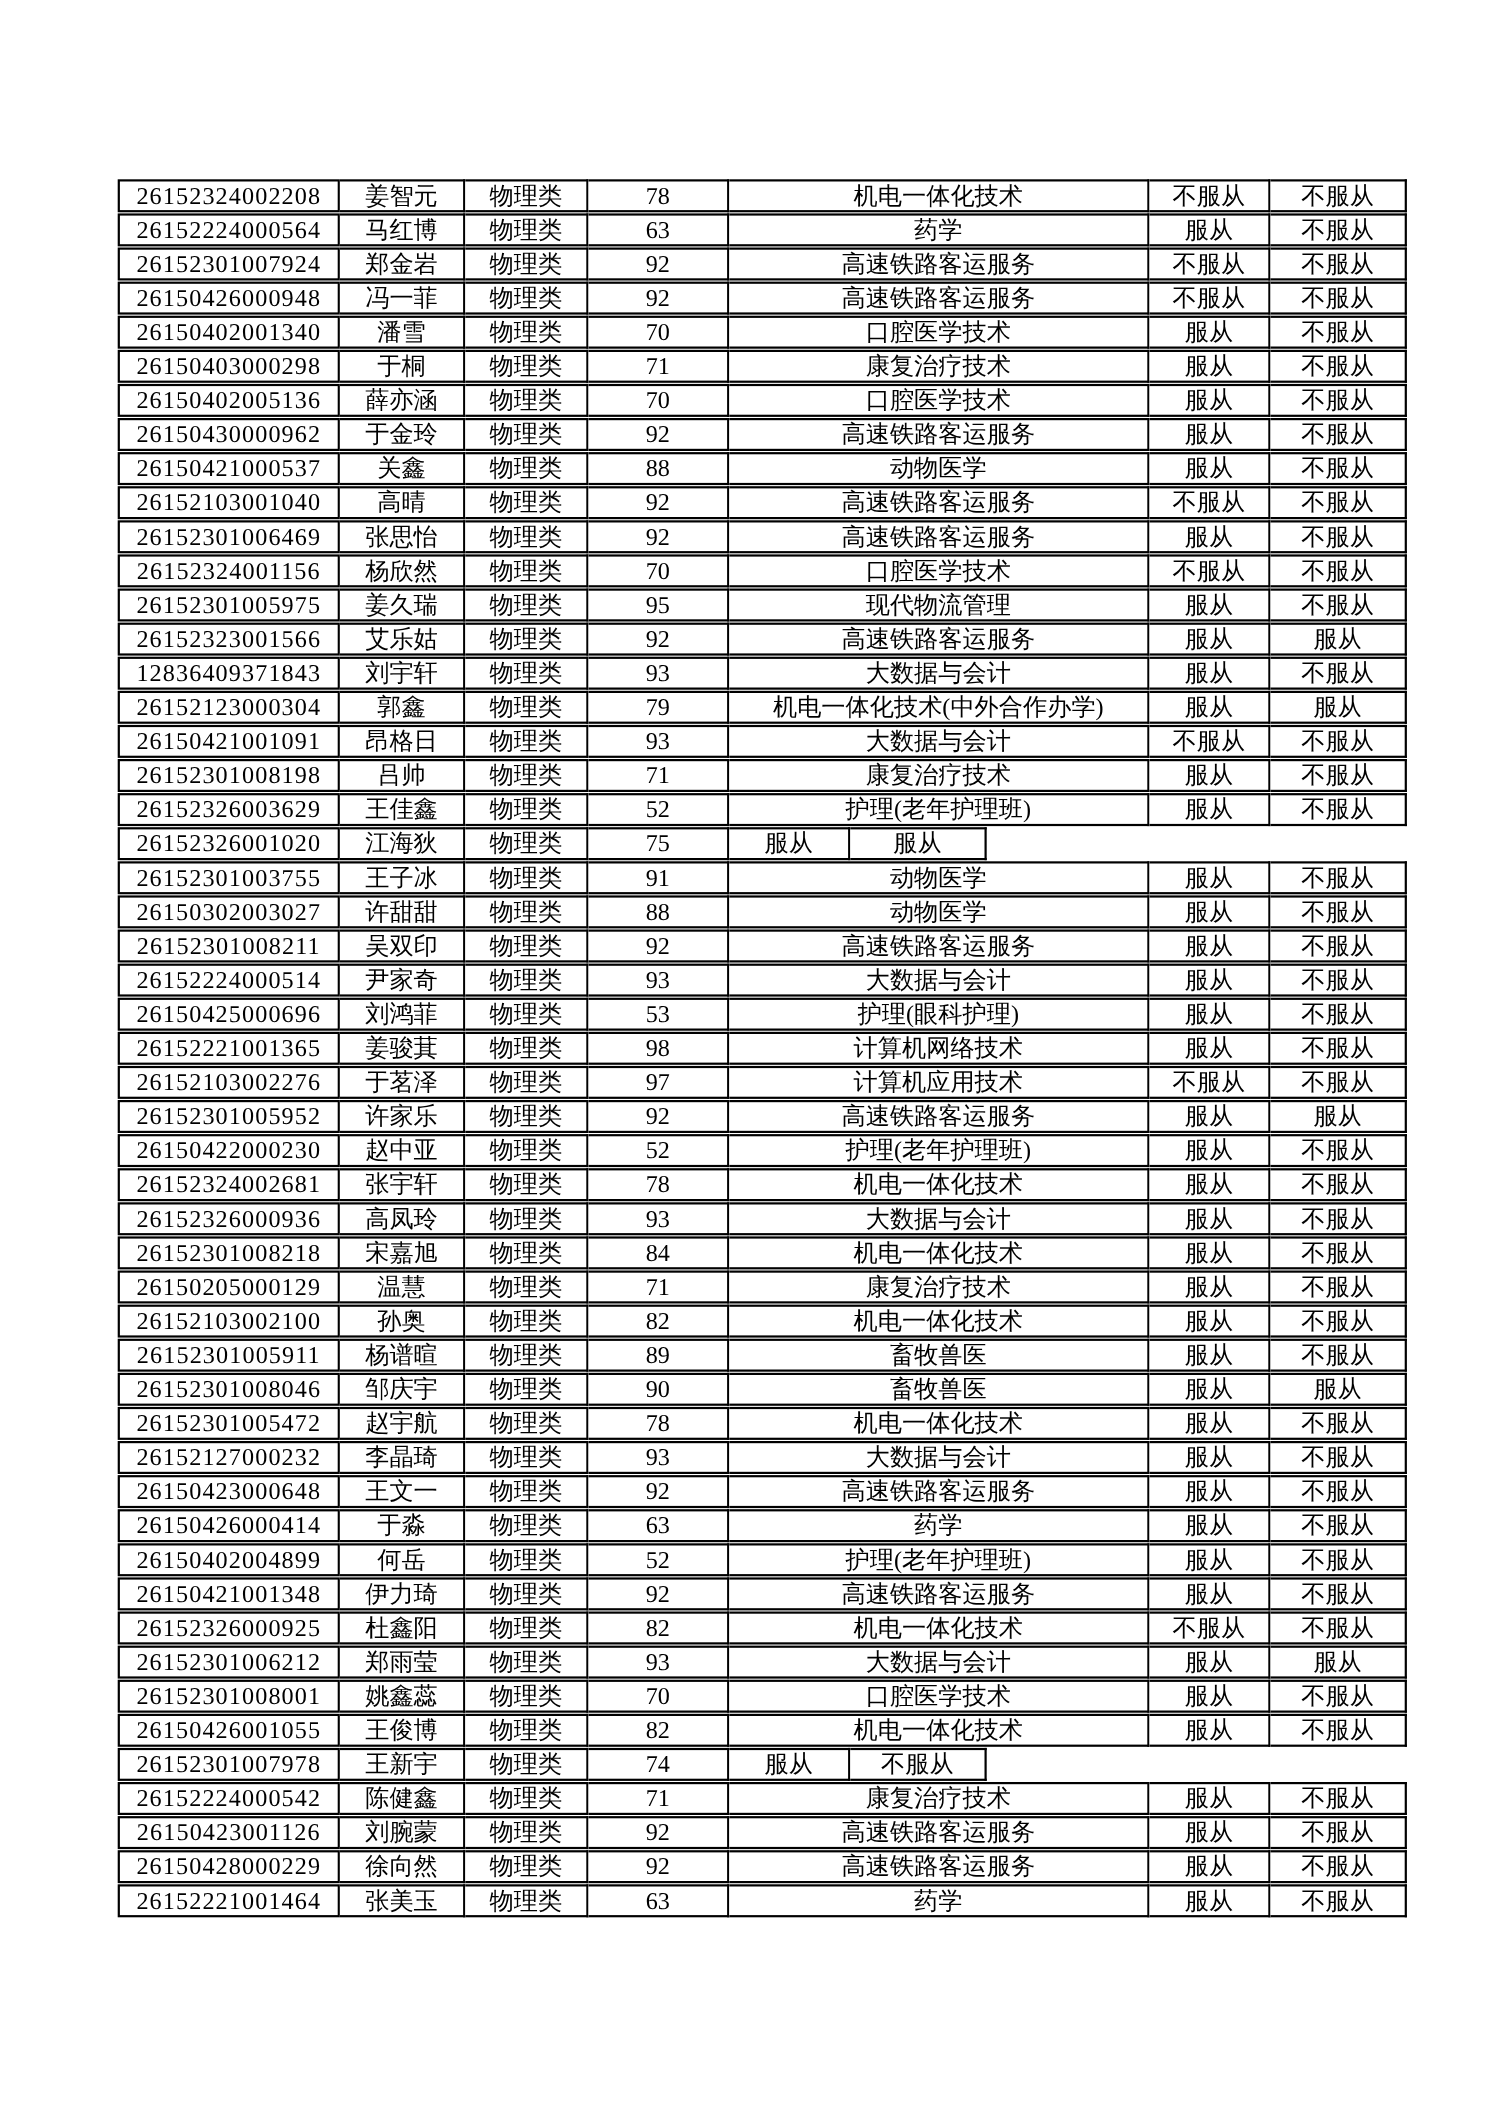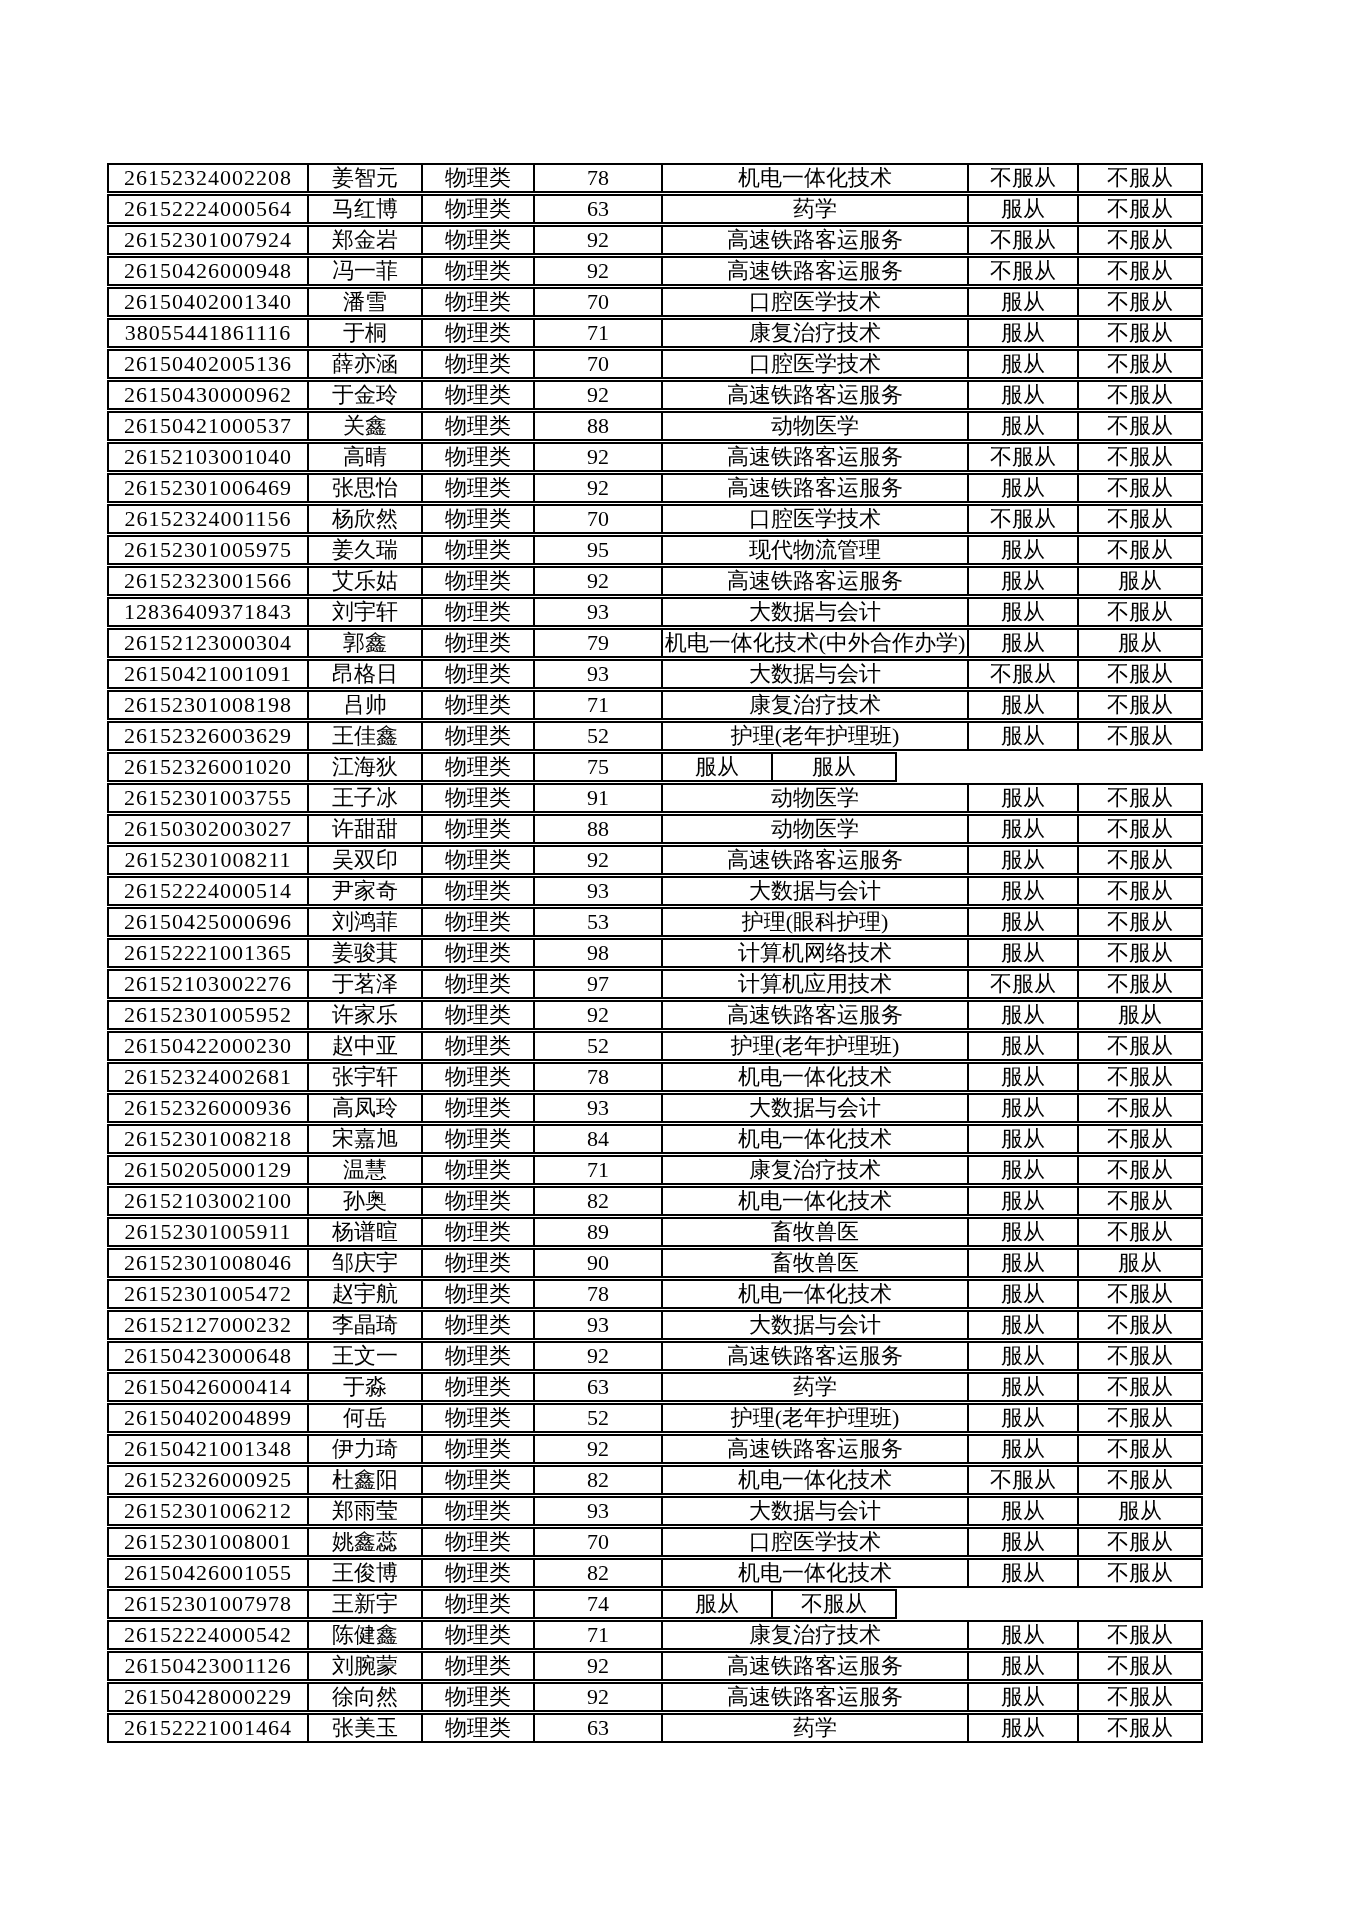--- a/index.html
+++ b/index.html
@@ -34,21 +34,21 @@
     font-size: 22px;
     white-space: nowrap;
     overflow: hidden;
     background: #ffffff;
   }
   .trow .cell:first-child { border-left: 2px solid #000000; }
   .c0 { width: 202px; letter-spacing: 1px; }
   .c1 { width: 114px; }
   .c2 { width: 112px; }
   .c3 { width: 128px; }
-  .c4 { width: 306px; font-family: Liberation Serif, serif; }
+  .c4 { width: 382px; font-family: Liberation Serif, serif; }
   .c5 { width: 110px; }
   .c6 { width: 124px; }
 </style>
 </head>
 <body>
 
 <div class="doc-table">
     <div class="trow">
       <div class="cell c0">26152324002208</div>
       <div class="cell c1">姜智元</div>
@@ -88,21 +88,21 @@
     <div class="trow">
       <div class="cell c0">26150402001340</div>
       <div class="cell c1">潘雪</div>
       <div class="cell c2">物理类</div>
       <div class="cell c3">70</div>
       <div class="cell c4">口腔医学技术</div>
       <div class="cell c5">服从</div>
       <div class="cell c6">不服从</div>
     </div>
     <div class="trow">
-      <div class="cell c0">38055441861116</div>
+      <div class="cell c0">26150403000298</div>
       <div class="cell c1">于桐</div>
       <div class="cell c2">物理类</div>
       <div class="cell c3">71</div>
       <div class="cell c4">康复治疗技术</div>
       <div class="cell c5">服从</div>
       <div class="cell c6">不服从</div>
     </div>
     <div class="trow">
       <div class="cell c0">26150402005136</div>
       <div class="cell c1">薛亦涵</div>

